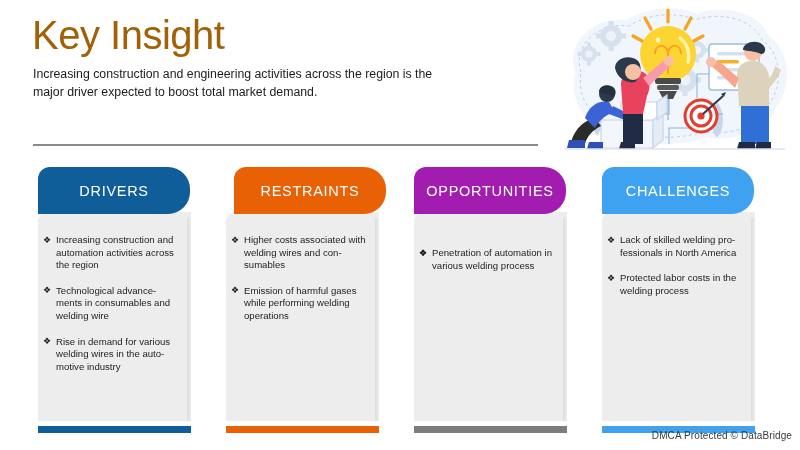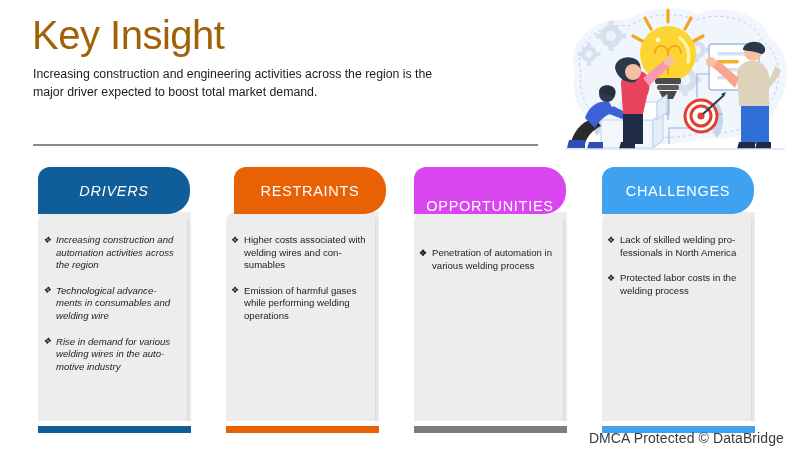--- a/index.html
+++ b/index.html
@@ -26,21 +26,21 @@
     position: absolute; left: 33px; top: 144px; width: 505px; height: 2px;
     background: #8a8a8a;
   }
 
   
   .illustration { position: absolute; left: 545px; top: 2px; width: 256px; height: 150px; }
 
   
   .cards { position: absolute; left: 0; top: 0; width: 800px; height: 450px; }
   .card { position: absolute; top: 167px; width: 156px; }
-  .card-0 { left: 38px; font-style: italic; }
+  .card-0 { left: 38px; }
   .card-1 { left: 226px; }
   .card-2 { left: 414px; }
   .card-3 { left: 602px; }
 
   .card-head {
     position: relative; width: 152px; height: 47px;
     border-radius: 12px 22px 22px 0;
     display: flex; align-items: center; justify-content: center;
     z-index: 3;
   }
@@ -67,22 +67,22 @@
     margin-bottom: 13px; font-weight: 400;
   }
   .bullet-mark {
     position: absolute; left: 0; top: -0.5px;
     font-size: 9px; color: #1d1d1d; line-height: 13px;
   }
   .card-bar { width: 153px; height: 7px; margin-top: 5px; }
 
   
   .footer-note {
-    position: absolute; right: 16px; top: 430px;
-    font-size: 14px; color: #3a3a3a; letter-spacing: 0.1px;
+    position: absolute; right: 8px; top: 430px;
+    font-size: 10px; color: #3a3a3a; letter-spacing: 0.1px;
   }
 </style>
 </head>
 <body>
 
 <div class="slide">
 
   <h1 class="page-title">Key Insight</h1>
   <p class="page-subtitle">Increasing construction and engineering activities across the region is the major driver expected to boost total market demand.</p>
   <div class="divider"></div>
@@ -261,21 +261,21 @@
           <li class="bullet">
             <span class="bullet-mark">❖</span>
             <span>Emission of harmful gases while performing welding operations</span>
           </li>
         </ul>
       </div>
       <div class="card-bar" style="background: rgb(233, 97, 5);"></div>
     </div>
 
     <div class="card card-2">
-      <div class="card-head" style="background: #d946ef; align-items: flex-end;">
+      <div class="card-head" style="background: #a21caf;">
         <span class="card-head-label">OPPORTUNITIES</span>
       </div>
       <div class="card-body">
         <ul class="bullets">
           <li class="bullet">
             <span class="bullet-mark">❖</span>
           </li>
           <li class="bullet">
             <span class="bullet-mark">❖</span>
             <span>Penetration of automation in various welding process</span>

